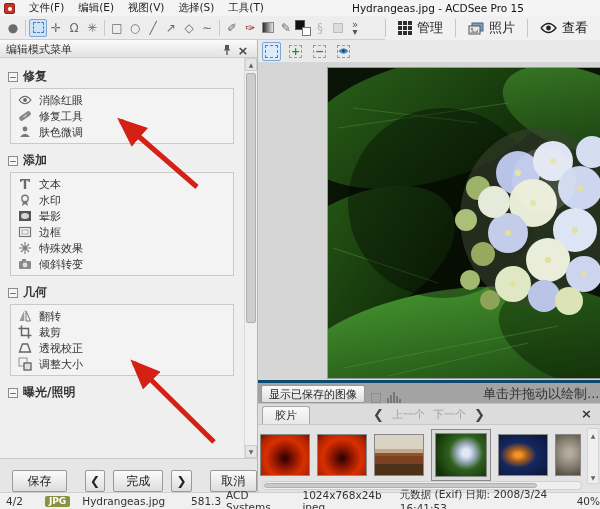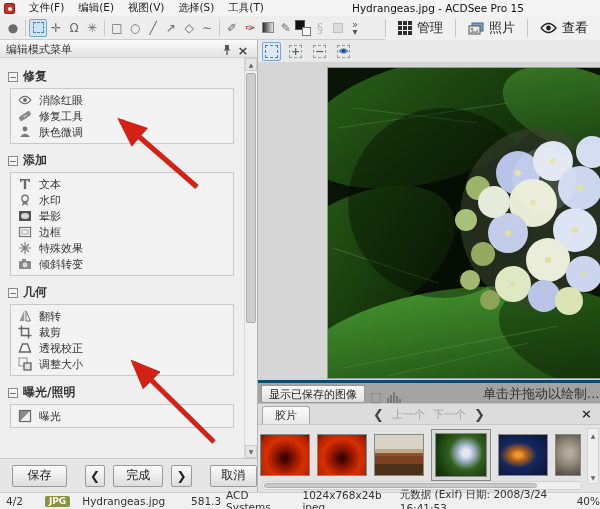--- a/index.html
+++ b/index.html
@@ -60,21 +60,21 @@
 
   .vscroll { position:absolute; right:0; top:18px; width:13px; bottom:34px; background:#f0f0f0;
              border-left:1px solid #d9d9d9; }
   .vs-arrow { height:13px; display:flex; align-items:center; justify-content:center; font-size:6px; color:#666;
               background:#e6e6e6; border:1px solid #cfcfcf; }
   .vs-arrow.down { position:absolute; bottom:0; left:0; right:0; }
   .vs-thumb { position:absolute; left:1px; right:1px; top:15px; height:250px; background:#cdcdcd;
               border:1px solid #aeaeae; border-radius:2px; }
 
   .panel-footer { position:absolute; left:0; right:0; bottom:0; height:34px; background:#e6e6e6;
-                  border-top:1px solid #cbcbcb; display:flex; align-items:center; }
+                  border-top:1px solid #cbcbcb; display:flex; align-items:flex-end; }
   .btn { height:22px; background:linear-gradient(#fbfbfb,#dddddd); border:1px solid #9a9a9a;
          border-radius:2px; font-size:12px; color:#222; display:flex; align-items:center;
          justify-content:center; cursor:default; }
 
   
   .work { position:absolute; left:258px; top:40px; width:342px; bottom:17px; }
   .selbar { height:22px; background:#e9e9e9; display:flex; align-items:center; gap:5px; padding-left:4px; }
   .selicon { width:19px; height:19px; display:flex; align-items:center; justify-content:center; }
   .selicon .dash { width:13px; height:13px; border:1px dashed #9a9a9a; display:flex; align-items:center;
                    justify-content:center; font-size:11px; font-weight:bold; }
@@ -366,31 +366,20 @@
                 <rect x="6" y="6" width="7" height="7" fill="#e0e0e0" stroke="#555" stroke-width="1.2"></rect>
               </svg>
             </span>
           <span class="row-label">调整大小</span>
         </div>
       </div>
 
       <div class="sec-hdr">
         <span class="collapse-box">−</span>
         <span class="sec-title">曝光/照明</span>
-      </div>
-      <div class="group">
-        <div class="row">
-          <span class="pi">
-              <svg class="icon" width="14" height="14" viewBox="0 0 14 14">
-                <rect x="1.5" y="1.5" width="11" height="11" fill="none" stroke="#666" stroke-width="1.2"></rect>
-                <path d="M12 2L2 12V2z" fill="#8a8a8a"></path>
-              </svg>
-            </span>
-          <span class="row-label">曝光</span>
-        </div>
       </div>
     </div>
 
     <div class="vscroll">
       <div class="vs-arrow">▲</div>
       <div class="vs-thumb"></div>
       <div class="vs-arrow down">▼</div>
     </div>
 
     <div class="panel-footer">

